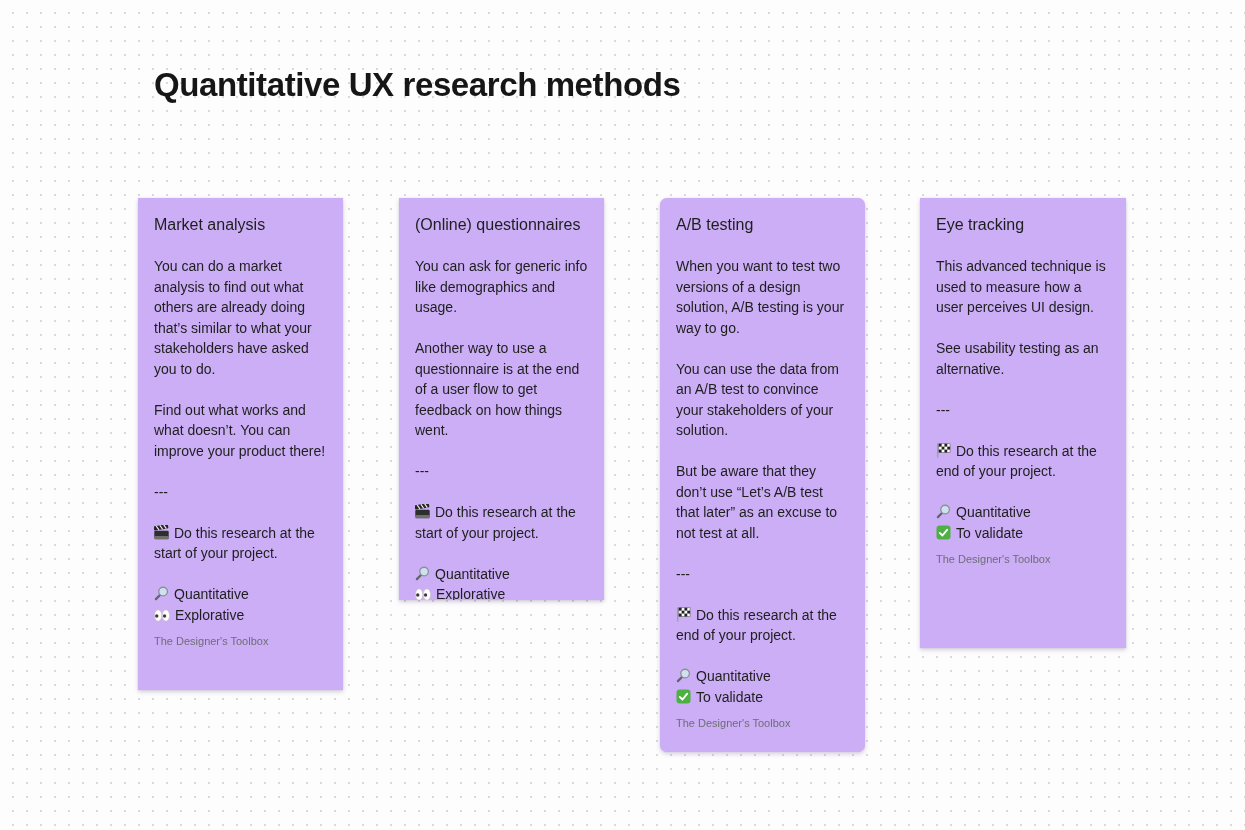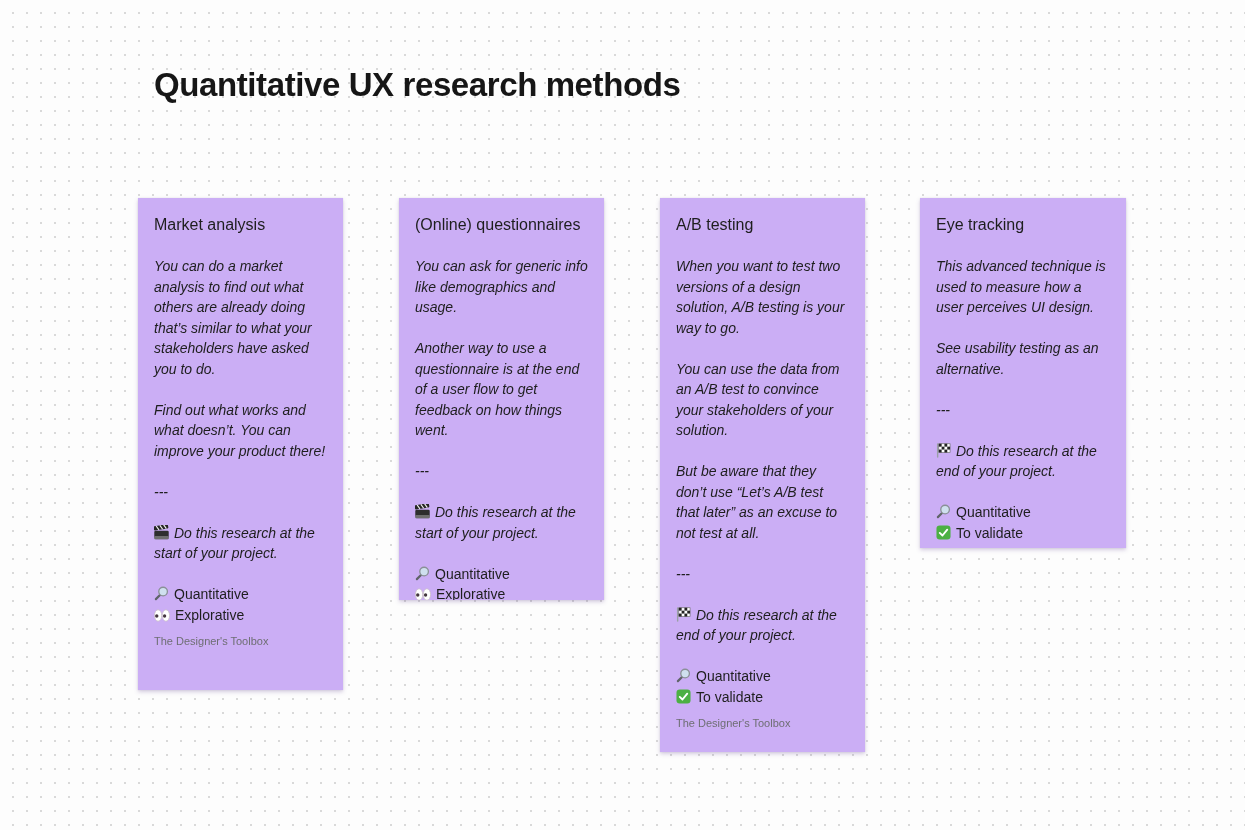--- a/index.html
+++ b/index.html
@@ -18,24 +18,24 @@
   }
   .note{
     position:absolute;top:198px;width:205px;box-sizing:border-box;
     background:#cbaef5;
     box-shadow:0 2px 4px rgba(90,60,140,0.25), 0 0 1px rgba(0,0,0,0.12);
     padding:17px 16px 16px 16px;
     color:#1e1e1e;font-size:14px;line-height:20.5px;overflow:hidden;
   }
   .note-1{left:138px;height:492px;}
   .note-2{left:399px;height:402px;}
-  .note-3{left:660px;height:554px;}
-  .note-4{left:920px;width:206px;height:350px;}
+  .note-3{left:660px;height:554px;border-radius:7px;}
+  .note-4{left:920px;width:206px;height:450px;}
   .note h2{font-size:16px;font-weight:400;margin:0 0 20.5px 0;line-height:20.5px;}
-  .note p{margin:0 0 20.5px 0;font-style:italic;}
+  .note p{margin:0 0 20.5px 0;}
   .icon{display:inline-block;vertical-align:-2px;margin-right:5px;line-height:0;}
   .tag-line{line-height:20.5px;}
   .tags{margin:0 0 9px 0;}
   .note-footer{font-size:11px;line-height:15px;color:#6e6e73;}
 </style>
 </head>
 <body>
 
 <div class="canvas">
 

